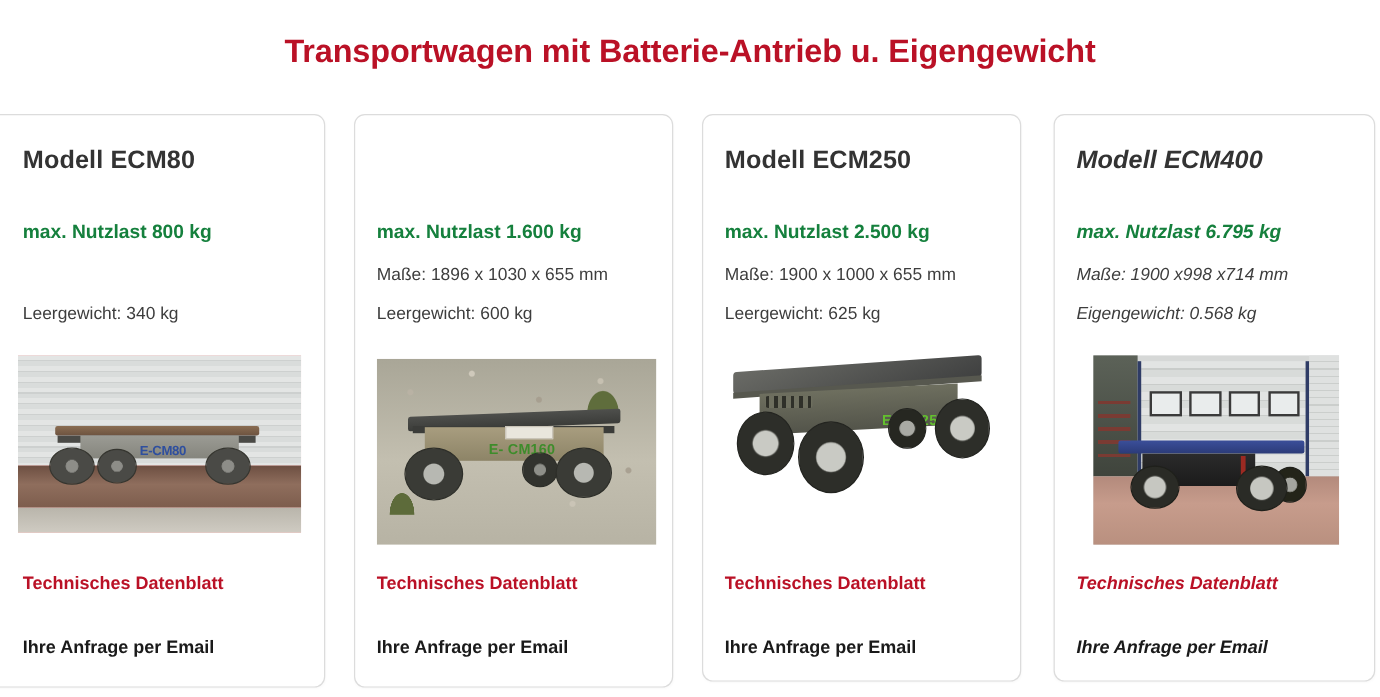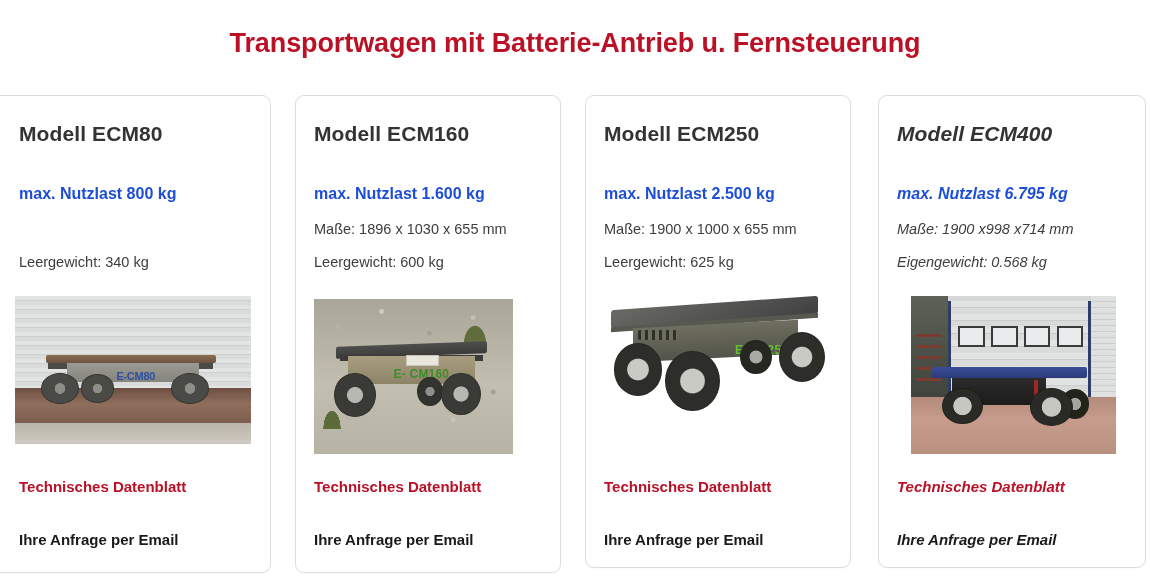--- a/index.html
+++ b/index.html
@@ -57,21 +57,21 @@
   }
   .card-1 .model-title,
   .card-2 .model-title,
   .card-3 .model-title { left: 18px; }
 
   .spec-load {
     position: absolute;
     left: 28px; top: 89px;
     font-size: 16px;
     font-weight: bold;
-    color: #1d4ed8;
+    color: #15803d;
     white-space: nowrap;
   }
   .spec-line {
     position: absolute;
     left: 28px;
     font-size: 14.5px;
     color: #3d3d3d;
     white-space: nowrap;
   }
   .spec-dims   { top: 125px; }
@@ -81,21 +81,21 @@
   .card-2 .spec-load, .card-2 .spec-line,
   .card-3 .spec-load, .card-3 .spec-line { left: 18px; }
 
   
   .photo {
     position: absolute;
     overflow: hidden;
     background: #ffffff;
   }
   .ph-0 { left: 24px; top: 200px; width: 236px; height: 148px; }
-  .ph-1 { left: 18px; top: 203px; width: 199px; height: 155px; }
+  .ph-1 { left: 18px; top: 203px; width: 233px; height: 155px; }
   .ph-2 { left: 13px; top: 194px; width: 243px; height: 132px; }
   .ph-3 { left: 32px; top: 200px; width: 205px; height: 158px; }
 
   
   .sc1 { position:absolute; inset:0; background:#fca5a5; }
   .sc1 .wall {
     position:absolute; left:0; top:0; width:100%; height:62%;
     background:
       repeating-linear-gradient(to bottom,
         #e3e5e4 0px, #e3e5e4 4px,
@@ -306,21 +306,21 @@
   .card-2 .datasheet-link { left: 18px; top: 382px; }
   .card-2 .email-link     { left: 18px; top: 435px; }
   .card-3 .datasheet-link { left: 18px; top: 382px; }
   .card-3 .email-link     { left: 18px; top: 435px; }
 </style>
 </head>
 <body>
 
 <div id="page">
 
-  <h1 class="page-title">Transportwagen mit Batterie-Antrieb u. Fernsteuerung</h1>
+  <h1 class="page-title">Transportwagen mit Batterie-Antrieb u. Eigengewicht</h1>
 
   <div class="cards">
 
     <div class="card card-0">
       <div class="card-inner">
         <div class="model-title">Modell ECM80</div>
         <div class="spec-load">max. Nutzlast 800 kg</div>
         <div class="spec-line spec-weight">Leergewicht: 340 kg</div>
 
         <div class="photo ph-0">
@@ -338,21 +338,20 @@
           </div>
         </div>
 
         <a class="datasheet-link">Technisches Datenblatt</a>
         <a class="email-link">Ihre Anfrage per Email</a>
       </div>
     </div>
 
     <div class="card card-1">
       <div class="card-inner">
-        <div class="model-title">Modell ECM160</div>
         <div class="spec-load">max. Nutzlast 1.600 kg</div>
         <div class="spec-line spec-dims">Maße: 1896 x 1030 x 655 mm</div>
         <div class="spec-line spec-weight">Leergewicht: 600 kg</div>
 
         <div class="photo ph-1">
           <div class="sc2">
             <div class="grass2"></div>
             <div class="cart-deck"></div>
             <div class="cart-frame"></div>
             <div class="cart-body"></div>

